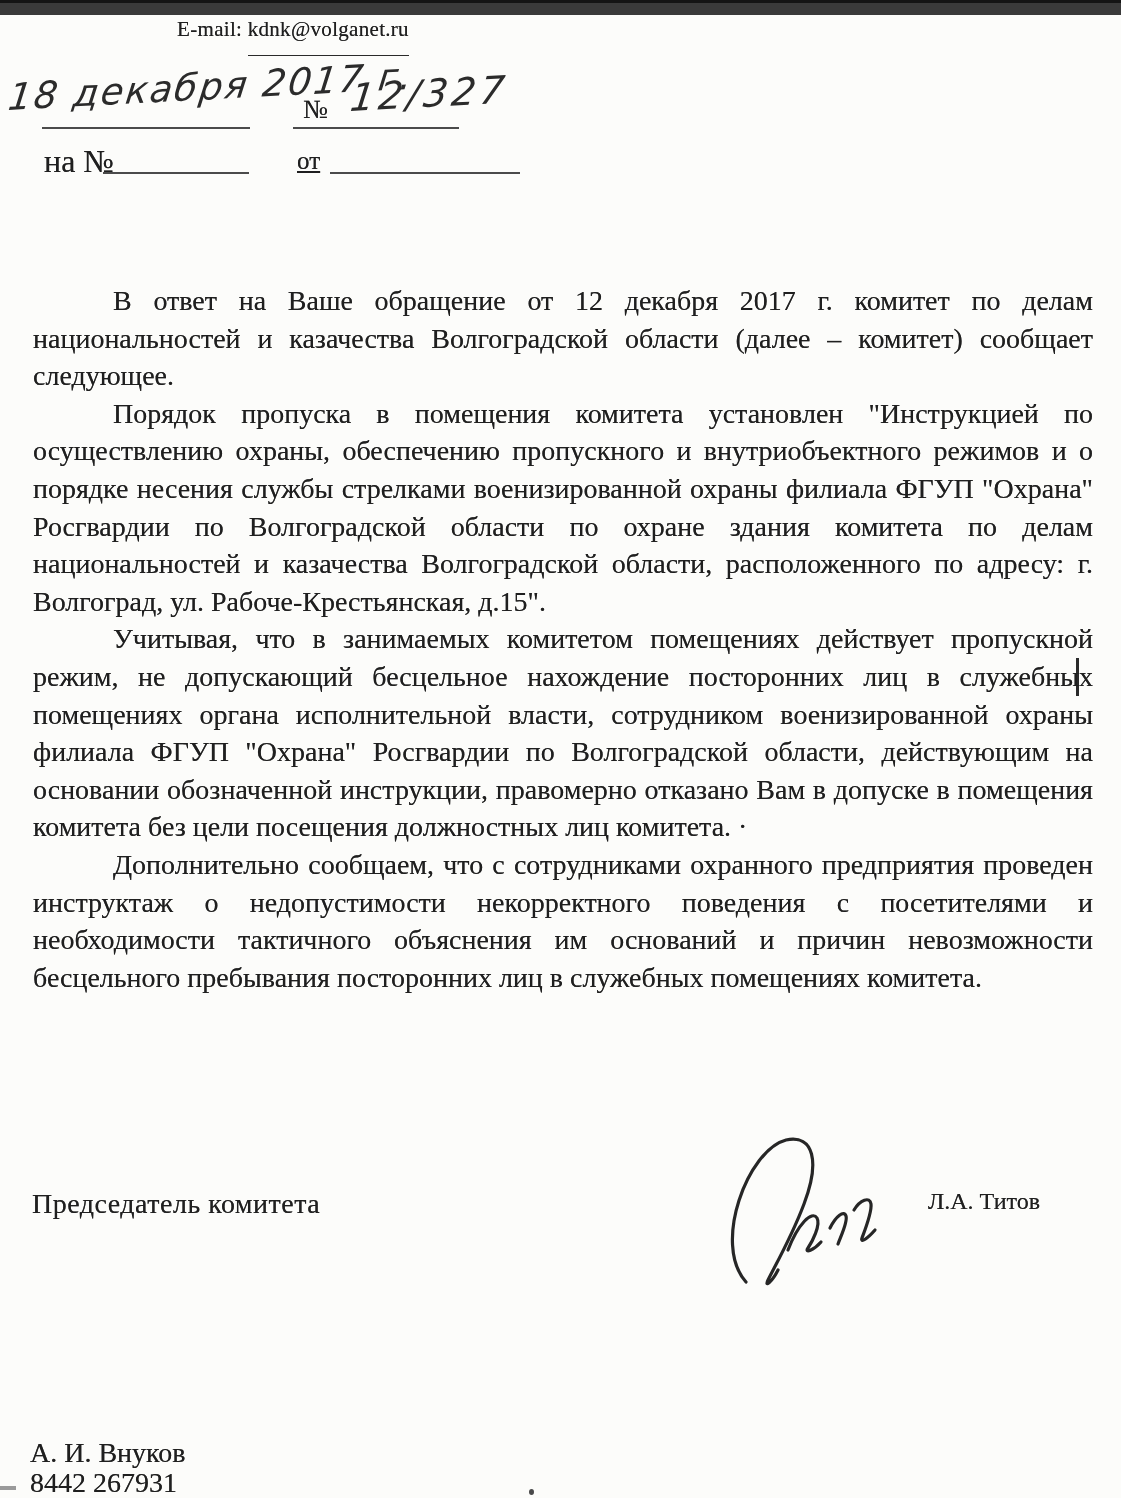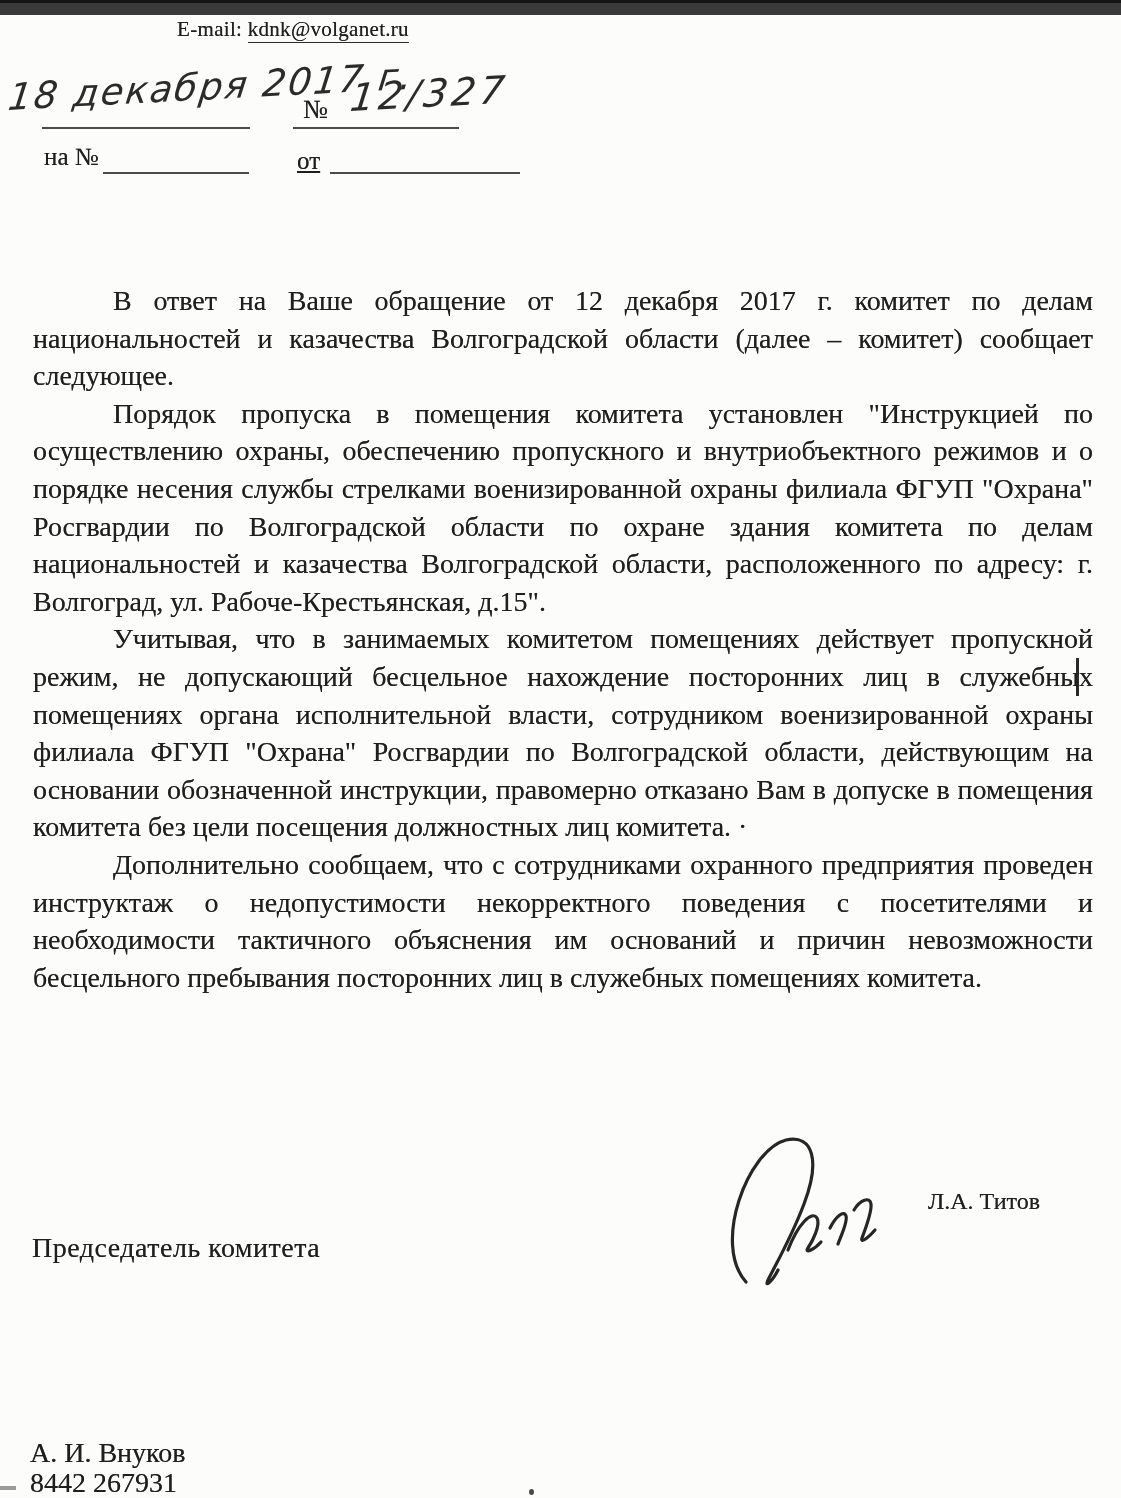--- a/index.html
+++ b/index.html
@@ -16,49 +16,49 @@
   
   .topbar{position:absolute;left:0;top:0;width:1121px;height:12px;background:#3a3a3a;border-top:3px solid #141414;}
   .tick-artifact{position:absolute;left:1076px;top:658px;width:3px;height:38px;background:#2a2a2a;}
   .speck-a{position:absolute;left:0;top:1486px;width:16px;height:4px;background:#9a9a9a;}
   .speck-b{position:absolute;left:529px;top:1489px;width:5px;height:6px;background:#4a4a4a;border-radius:50%;}
   
   .letterhead{
     position:absolute;left:58px;top:16px;width:470px;
     text-align:center;font-size:21px;line-height:26px;letter-spacing:.3px;
   }
-  .email-underline{border-bottom:1.5px solid #2a2a2a;padding-bottom:1px;}
+  .email-underline{border-bottom:1.5px solid #2a2a2a;padding-bottom:14px;}
   
   .hand{
     font-family:"DejaVu Sans", sans-serif;
     font-style:italic;
     color:#2b2b2b;
     transform:rotate(-3deg) skewX(-10deg);
     transform-origin:left bottom;
     text-shadow:none;
   }
   .hand-date{position:absolute;left:6px;top:76px;font-size:37px;letter-spacing:2px;white-space:nowrap;}
   .no-sign{position:absolute;left:303px;top:95px;font-size:26px;}
   .hand-number{position:absolute;left:348px;top:76px;font-size:38px;letter-spacing:4px;}
   .uline{position:absolute;border-bottom:2px solid #4b4b4b;height:1px;}
   .ul-date{left:42px;top:126px;width:208px;}
   .ul-number{left:293px;top:126px;width:166px;}
   .ul-nano{left:103px;top:171px;width:146px;}
   .ul-ot{left:330px;top:171px;width:190px;}
-  .na-no{position:absolute;left:44px;top:143px;font-size:25px;}
+  .na-no{position:absolute;left:44px;top:143px;font-size:32px;}
   .ot-label{position:absolute;left:297px;top:147px;font-size:25px;text-decoration:underline;}
   
   .body-text{
     position:absolute;left:33px;top:282px;width:1060px;
     font-size:28px;line-height:37.6px;
     text-align:justify;
   }
   .body-text p{margin:0;text-indent:80px;}
   
-  .sig-title{position:absolute;left:32px;top:1188px;font-size:28px;letter-spacing:.5px;margin-top:44px;}
+  .sig-title{position:absolute;left:32px;top:1188px;font-size:28px;letter-spacing:.5px;}
   .sig-name{position:absolute;left:928px;top:1188px;font-size:24px;}
   .sig-svg{position:absolute;left:718px;top:1132px;}
   
   .executor{position:absolute;left:30px;top:1438px;font-size:28px;line-height:30px;}
 </style>
 </head>
 <body>
 
 <div class="doc">
 

